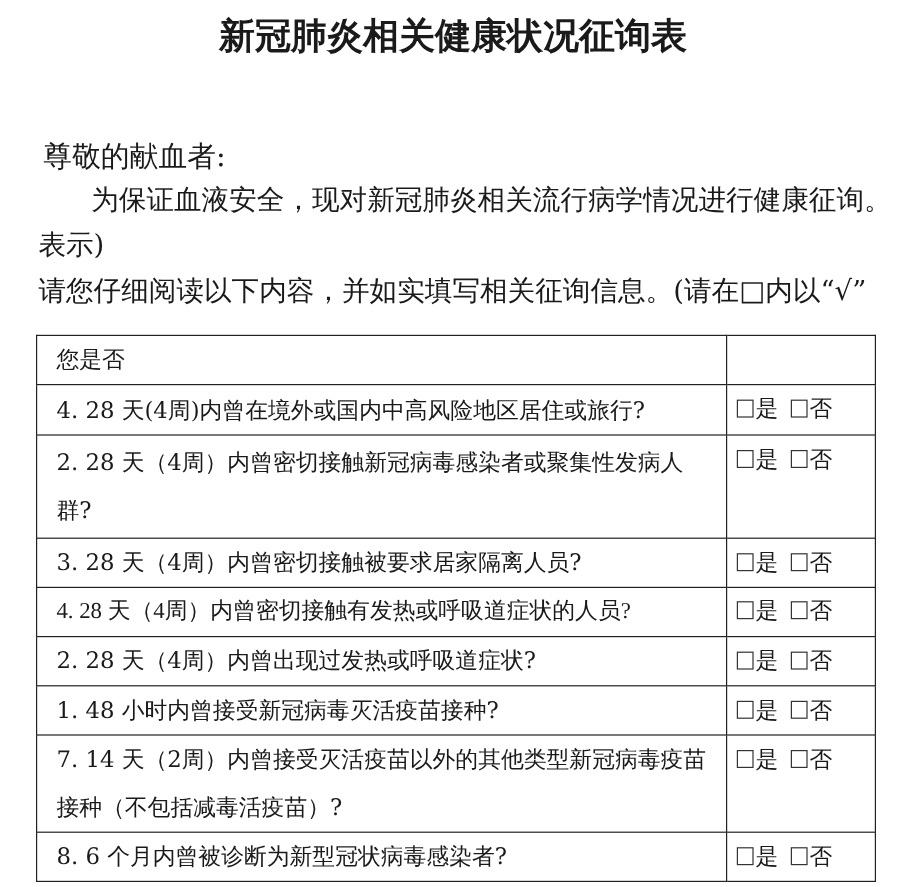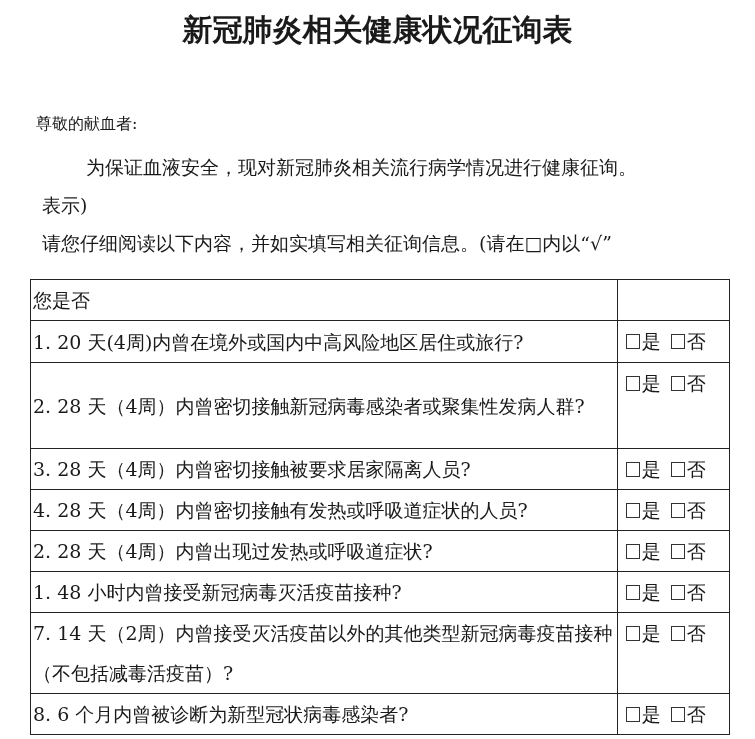--- a/index.html
+++ b/index.html
@@ -1,25 +1,25 @@
 <!DOCTYPE html>
 <html><head>
 <meta charset="utf-8">
 <style>
   html, body { margin:0; padding:0; background:#ffffff; }
   body { width:755px; height:739px; position:relative; overflow:hidden;
          font-family:"DejaVu Serif","Liberation Serif",serif; color:#1a1a1a; }
   .title { position:absolute; top:10px; left:0; width:755px; text-align:center;
            font-size:30px; letter-spacing:0px; font-family:"DejaVu Sans","Liberation Sans",sans-serif; font-weight:bold; }
-  .greeting { position:absolute; top:114px; left:36px; font-size:16px; }
-  .intro { position:absolute; top:148px; left:42px; width:690px; font-size:19px; line-height:38px; }
+  .greeting { position:absolute; top:114px; left:36px; font-size:24px; }
+  .intro { position:absolute; top:148px; left:32px; width:690px; font-size:23px; line-height:38px; }
   .intro .line { display:block; white-space:nowrap; }
   .intro .indent { padding-left:44px; }
   table.q { position:absolute; top:279px; left:30px; width:700px; border-collapse:collapse; font-size:19px; }
-  table.q td { border:1.5px solid #222; padding:0 2px; vertical-align:middle; }
+  table.q td { border:1.5px solid #222; padding:0 16px; vertical-align:middle; }
   table.q td.qtext { width:575px; line-height:40px; }
   table.q td.ans { width:100px; white-space:nowrap; vertical-align:top; line-height:40px; padding-left:8px; }
   .box { display:inline-block; width:12px; height:13px; border:1px solid #333; vertical-align:-1px; margin-right:2px; }
   .opt { margin-right:10px; }
 </style>
 </head>
 <body>
 
 <div class="title">新冠肺炎相关健康状况征询表</div>
 <div class="greeting">尊敬的献血者:</div>
@@ -31,32 +31,32 @@
 
 <table class="q">
   <tbody>
       <tr style="height:41px">
     <td class="qtext">您是否</td>
     <td class="ans"></td>
   </tr>
   </tbody>
     <tbody id="rows">
       <tr style="height: 42px;">
-        <td class="qtext">1. 20 天(4周)内曾在境外或国内中高风险地区居住或旅行?</td>
+        <td class="qtext">4. 28 天(4周)内曾在境外或国内中高风险地区居住或旅行?</td>
         <td class="ans"><span class="opt"><span class="box"></span><span>是</span></span><span class="opt"><span class="box"></span><span>否</span></span></td>
       </tr>
       <tr style="height: 86px;">
         <td class="qtext">2. 28 天（4周）内曾密切接触新冠病毒感染者或聚集性发病人群?</td>
         <td class="ans"><span class="opt"><span class="box"></span><span>是</span></span><span class="opt"><span class="box"></span><span>否</span></span></td>
       </tr>
       <tr style="height: 38px; margin-top: 31px;">
         <td class="qtext">3. 28 天（4周）内曾密切接触被要求居家隔离人员?</td>
         <td class="ans"><span class="opt"><span class="box"></span><span>是</span></span><span class="opt"><span class="box"></span><span>否</span></span></td>
       </tr>
-      <tr style="height: 36px;">
+      <tr style="height: 36px; font-family: Liberation Serif, serif;">
         <td class="qtext">4. 28 天（4周）内曾密切接触有发热或呼吸道症状的人员?</td>
         <td class="ans"><span class="opt"><span class="box"></span><span>是</span></span><span class="opt"><span class="box"></span><span>否</span></span></td>
       </tr>
       <tr style="height: 38px;">
         <td class="qtext">2. 28 天（4周）内曾出现过发热或呼吸道症状?</td>
         <td class="ans"><span class="opt"><span class="box"></span><span>是</span></span><span class="opt"><span class="box"></span><span>否</span></span></td>
       </tr>
       <tr style="height: 40px;">
         <td class="qtext">1. 48 小时内曾接受新冠病毒灭活疫苗接种?</td>
         <td class="ans"><span class="opt"><span class="box"></span><span>是</span></span><span class="opt"><span class="box"></span><span>否</span></span></td>

